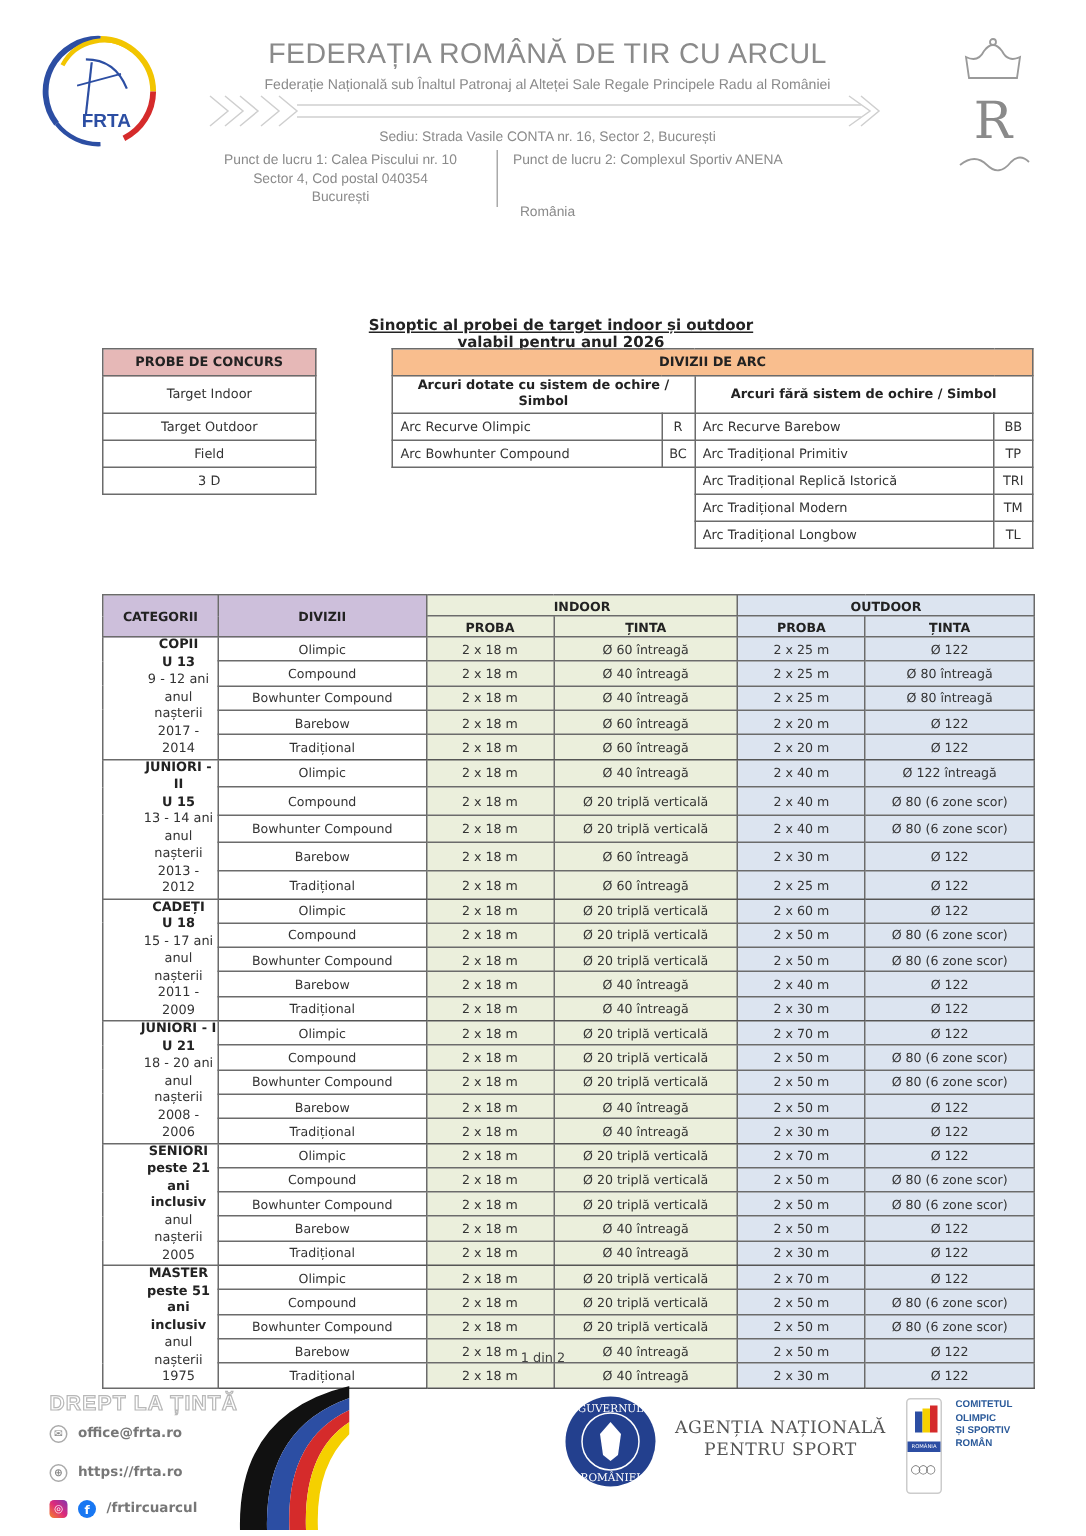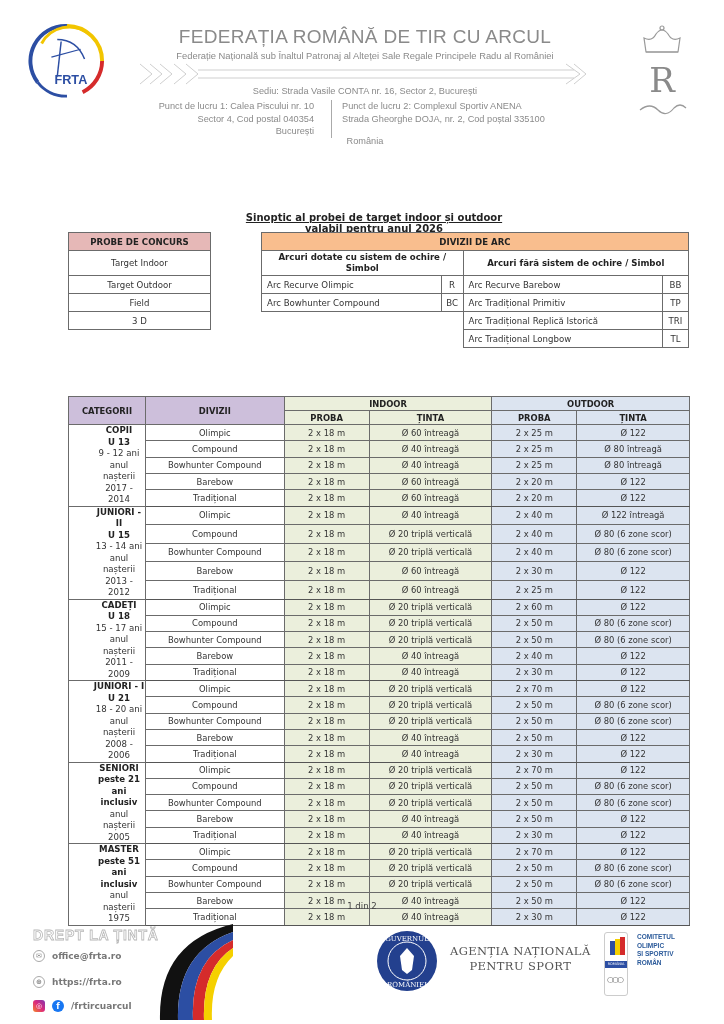--- a/index.html
+++ b/index.html
@@ -10,21 +10,21 @@
   .hdr-logo { position: absolute; left: 28px; top: 22px; width: 78px; height: 78px; }
   .hdr-royal { position: absolute; left: 636px; top: 22px; width: 52px; height: 100px; }
   .hdr-title { position: absolute; left: 130px; top: 26px; width: 470px; text-align: center;
     font-family: "Liberation Sans", sans-serif; font-size: 19px; color: #8a8a8a; letter-spacing: 0.3px; }
   .hdr-sub { position: absolute; left: 130px; top: 50px; width: 470px; text-align: center;
     font-family: "Liberation Sans", sans-serif; font-size: 9.4px; color: #8a8a8a; }
   .hdr-arrows { position: absolute; left: 138px; top: 62px; width: 450px; height: 24px; }
   .hdr-seat { position: absolute; left: 130px; top: 86px; width: 470px; text-align: center;
     font-family: "Liberation Sans", sans-serif; font-size: 9.2px; color: #8a8a8a; }
   .hdr-addr { position: absolute; top: 100px; font-family: "Liberation Sans", sans-serif; font-size: 9.2px; color: #8a8a8a; line-height: 12.5px; }
-  .hdr-addr.l { left: 140px; width: 192px; text-align: right; padding-right: 17px; border-right: 1px solid #aaa; }
+  .hdr-addr.l { left: 140px; width: 192px; text-align: center; padding-right: 17px; border-right: 1px solid #aaa; }
   .hdr-addr.r { left: 336px; width: 260px; padding-left: 6px; }
   .hdr-country { position: absolute; left: 130px; top: 136px; width: 470px; text-align: center;
     font-family: "Liberation Sans", sans-serif; font-size: 9.2px; color: #8a8a8a; }
 
   
   .doc-title { position: absolute; left: 200px; top: 212px; width: 348px; text-align: center;
     font-size: 10px; font-weight: bold; color: #222; text-decoration: underline; line-height: 11px; }
 
   table { border-collapse: collapse; position: absolute; font-size: 8.6px; color: #333; }
   td, th { border: 1px solid #6b6b6b; }
@@ -99,21 +99,20 @@
   </g>
 </svg>
 <div class="hdr-seat">Sediu: Strada Vasile CONTA nr. 16, Sector 2, București</div>
 <div class="hdr-addr l">
   <div>Punct de lucru 1: Calea Piscului nr. 10</div>
   <div>Sector 4, Cod postal 040354</div>
   <div>București</div>
 </div>
 <div class="hdr-addr r">
   <div>Punct de lucru 2: Complexul Sportiv ANENA</div>
-  <div>Strada Gheorghe DOJA, nr. 2, Cod poștal 335100</div>
 </div>
 <div class="hdr-country">România</div>
 
 <svg class="hdr-royal" viewBox="0 0 52 100">
   <g fill="none" stroke="#9a9a9a" stroke-width="1.2">
     <path d="M10 30 L8 16 Q16 20 20 12 Q26 4 32 12 Q36 20 44 16 L42 30 Z"></path>
     <path d="M10 30 L42 30"></path>
       <circle cx="26" cy="6" r="2"></circle>
   </g>
   <text x="26" y="70" text-anchor="middle" font-family="DejaVu Serif, serif" font-size="34" fill="#8a8a8a">R</text>
@@ -169,20 +168,25 @@
   <tr>
     <td>Arc Bowhunter Compound</td>
     <td class="sym">BC</td>
     <td>Arc Tradițional Primitiv</td>
     <td class="sym">TP</td>
   </tr>
   <tr>
     <td class="empty" colspan="2"></td>
     <td>Arc Tradițional Replică Istorică</td>
     <td class="sym">TRI</td>
+  </tr>
+  <tr>
+    <td class="empty" colspan="2"></td>
+    <td>Arc Tradițional Modern</td>
+    <td class="sym">TM</td>
   </tr>
   <tr>
     <td class="empty" colspan="2"></td>
     <td>Arc Tradițional Longbow</td>
     <td class="sym">TL</td>
   </tr>
 </tbody>
   </table>
 
 <table class="t-main" id="main-table">

